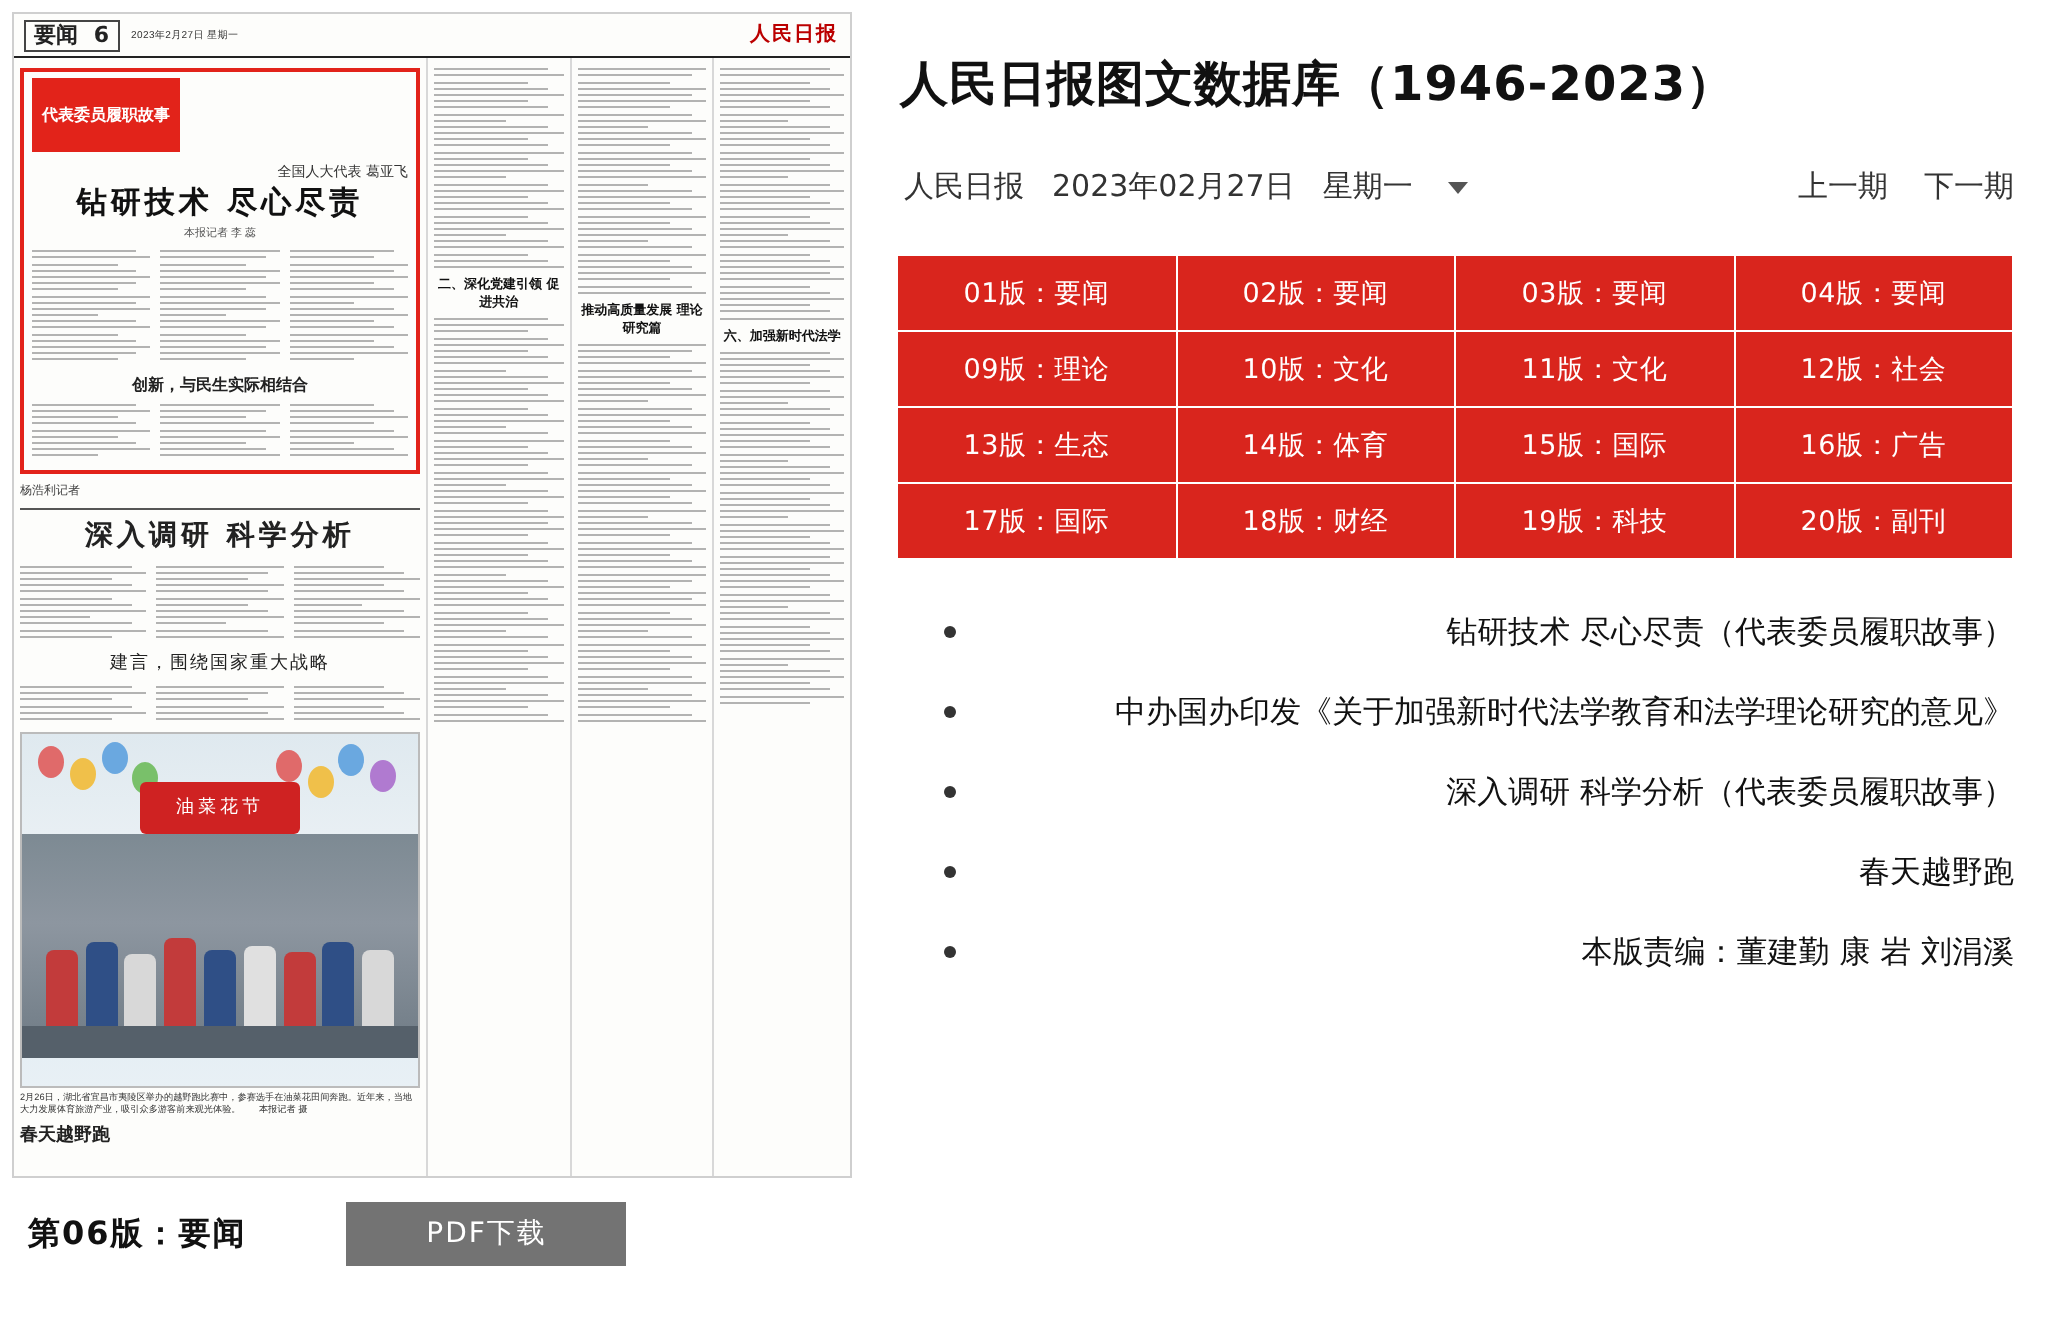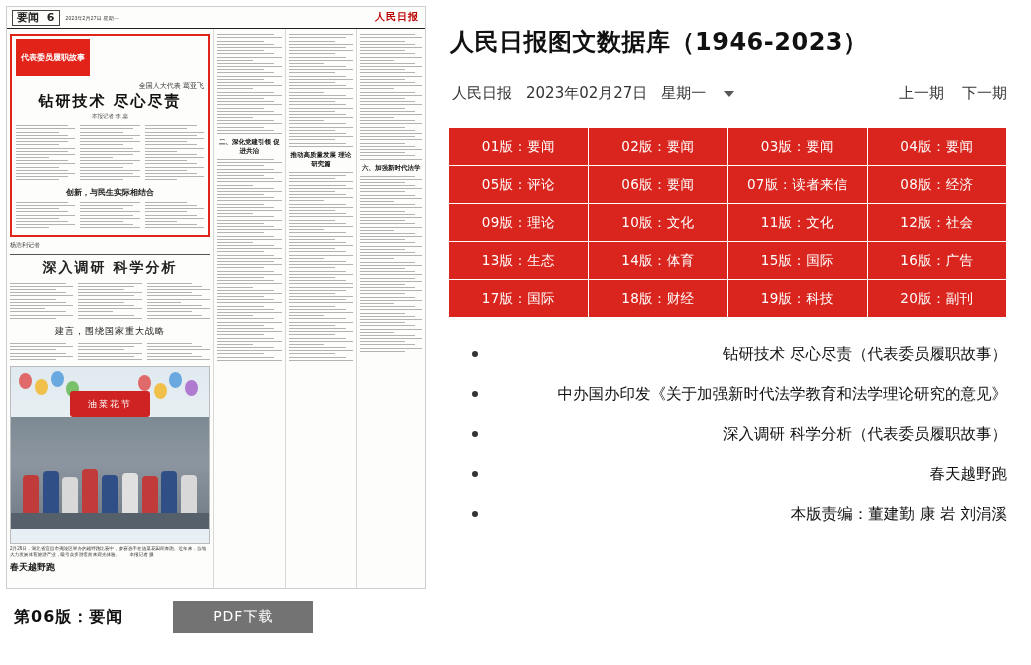--- a/index.html
+++ b/index.html
@@ -913,26 +913,20 @@
 
     <table class="grid">
       <tbody>
         <tr>
           <td>01版：要闻</td>
           <td>02版：要闻</td>
           <td>03版：要闻</td>
           <td>04版：要闻</td>
         </tr>
         <tr>
-          <td>05版：评论</td>
-          <td>06版：要闻</td>
-          <td>07版：读者来信</td>
-          <td>08版：经济</td>
-        </tr>
-        <tr>
           <td>09版：理论</td>
           <td>10版：文化</td>
           <td>11版：文化</td>
           <td>12版：社会</td>
         </tr>
         <tr>
           <td>13版：生态</td>
           <td>14版：体育</td>
           <td>15版：国际</td>
           <td>16版：广告</td>

